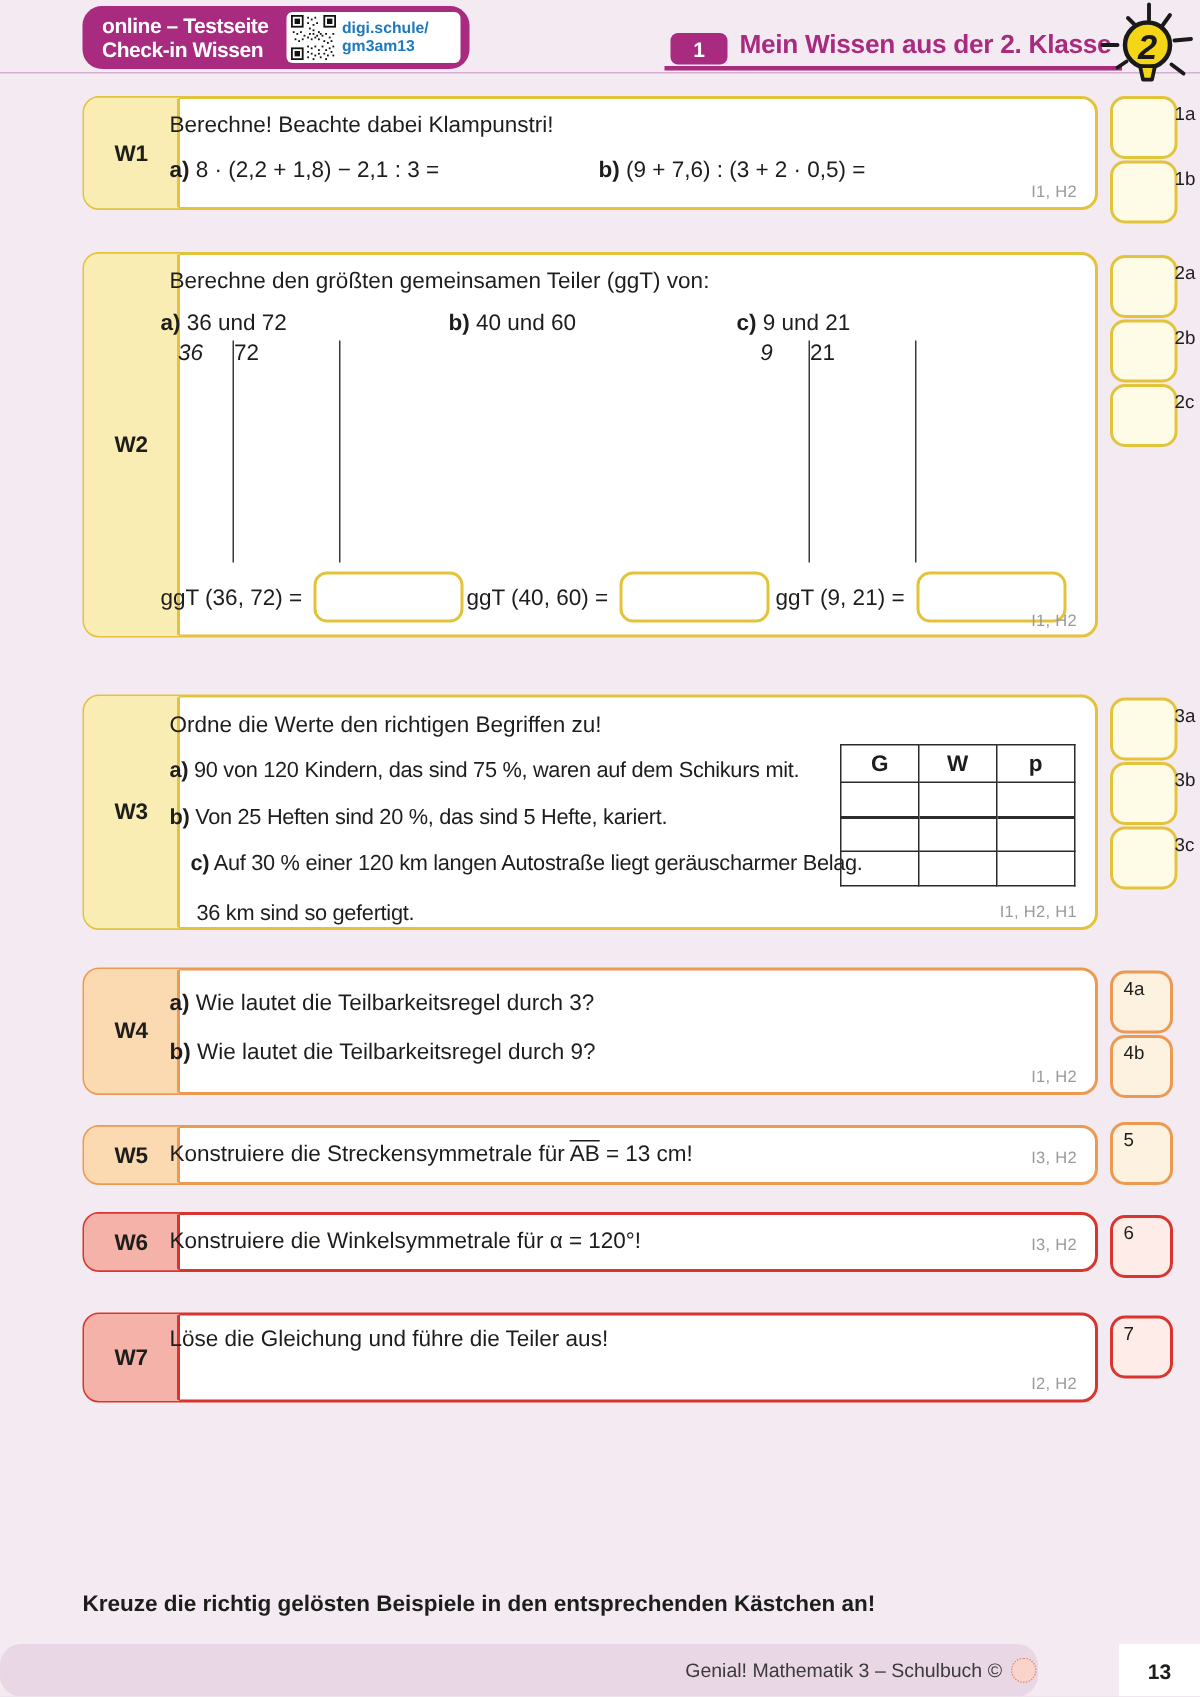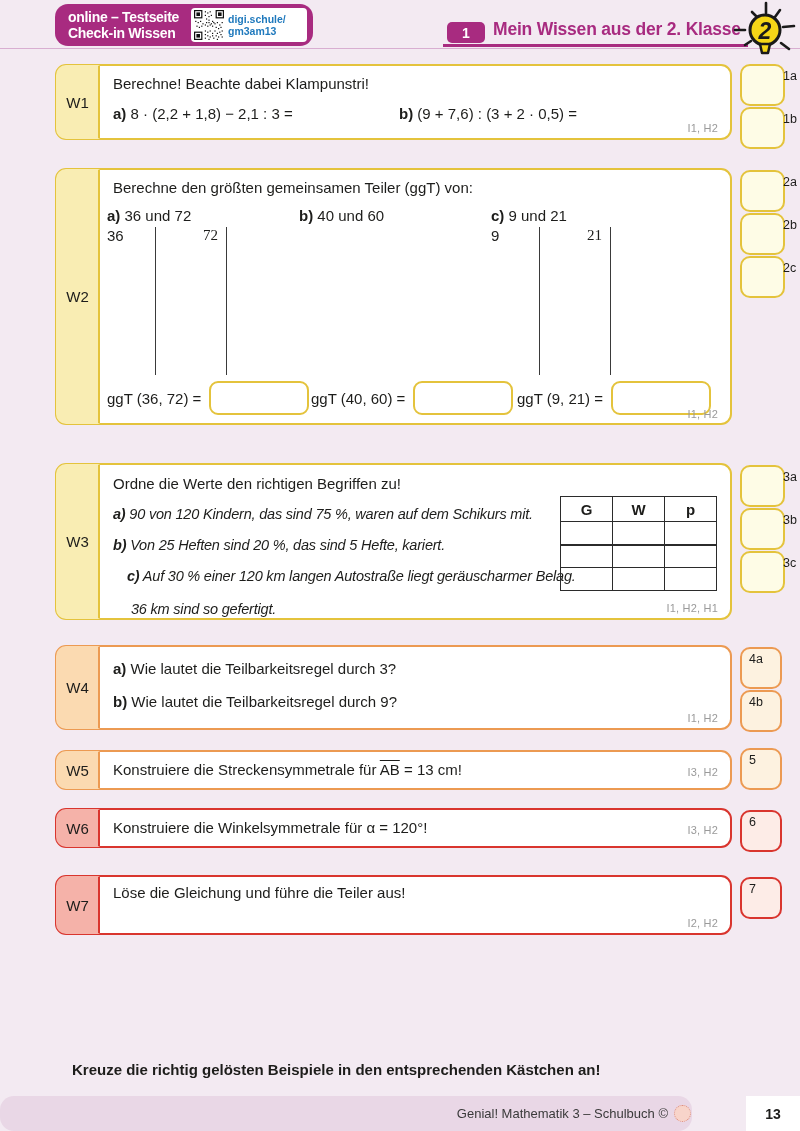--- a/index.html
+++ b/index.html
@@ -40,24 +40,24 @@
 
   
   .exbox {
     position:absolute; left:55px; width:677px; background:#fff;
     border:2px solid; border-radius:11px;
   }
   .exbox.yellow { border-color:#e4c33c; }
   .exbox.orange { border-color:#ec9a52; }
   .exbox.red    { border-color:#d9352e; }
   .exlabel {
-    position:absolute; left:-1px; top:-1px; bottom:-1px; width:44px;
+    position:absolute; left:-1px; top:-1px; bottom:-1px; width:64px;
     border:1px solid transparent; border-right:2px solid; border-radius:10px 0 0 10px;
     display:flex; align-items:center; justify-content:center;
-    font-weight:normal; font-size:15px; color:#1d1d1b;
+    font-weight:bold; font-size:15px; color:#1d1d1b;
   }
   .yellow .exlabel { background:#f9edb3; border-right-color:#e4c33c; }
   .orange .exlabel { background:#fbdab1; border-right-color:#ec9a52; }
   .red    .exlabel { background:#f5b2a9; border-right-color:#d9352e; }
   .excontent { position:absolute; left:42px; top:0; right:0; bottom:0; font-size:15px; }
   .excode { position:absolute; right:12px; bottom:4px; font-size:11px; color:#9a9a9a; letter-spacing:0.2px; }
 
   
   .tab {
     position:absolute; left:740px; width:42px; height:42px;
@@ -71,32 +71,32 @@
   
   .w1-instruction { position:absolute; left:14px; top:9px; }
   .w1-a { position:absolute; left:14px; top:39px; }
   .w1-b { position:absolute; left:300px; top:39px; }
 
   
   .w2-instruction { position:absolute; left:14px; top:9px; }
   .w2part { position:absolute; top:37px; }
   .w2head { margin-bottom:3px; }
   .pfrow { display:flex; align-items:flex-start; }
-  .pfnum  { display:inline-block; width:48px; text-align:left; padding-right:8px; }
-  .pfnum2 { display:inline-block; width:70px; text-align:right; padding-right:8px;font-family:Liberation Serif, serif; }
+  .pfnum  { display:inline-block; width:48px; text-align:center; padding-right:8px;font-style:italic; }
+  .pfnum2 { display:inline-block; width:70px; padding-right:8px; }
   .pfline { width:0; border-left:1.5px solid #3a3a3a; height:148px; }
   .w2res { position:absolute; top:211px; display:flex; align-items:center; }
   .ansbox {
     width:100px; height:34px; border:2px solid #e4c33c; border-radius:9px;
     background:#fff; margin-left:8px;
   }
 
   
   .w3-instruction { position:absolute; left:14px; top:10px; }
-  .w3line { position:absolute; left:14px; font-size:14.5px; letter-spacing:-0.2px; white-space:nowrap;font-style:italic; }
+  .w3line { position:absolute; left:14px; font-size:14.5px; letter-spacing:-0.2px; white-space:nowrap; }
   .w3-a  { top:41px; }
   .w3-b  { top:72px; }
   .w3-c1 { top:103px;margin-left:14px; }
   .w3-c2 { top:136px; left:32px; }
   .w3table { position:absolute; right:13px; top:31px; border-collapse:collapse; }
   .w3table th, .w3table td { border:1px solid #2b2b2b; width:52px; }
   .w3table th { height:25px; font-size:15px; font-weight:bold; text-align:center; border-bottom-width:1.5px; }
   .w3table td { height:23px; }
   .w3table tr.thick td { border-bottom-width:2px; }
 
@@ -107,21 +107,21 @@
   
   .oneline { position:absolute; left:14px; top:0; line-height:36px; }
   .seg { text-decoration:overline; }
   .mid-code { bottom:10px; }
 
   
   .w7-l1 { position:absolute; left:14px; top:7px; }
   .w7-l2 { position:absolute; left:14px; top:29px; }
 
   
-  .bottom-instruction { position:absolute; left:55px; top:1061px; font-weight:bold; font-size:15px;margin-left:17px; }
+  .bottom-instruction { position:absolute; left:55px; top:1061px; font-weight:bold; font-size:15px; }
   .footer-bar {
     position:absolute; left:0; top:1096px; width:692px; height:35px;
     background:#e9d7e6; display:flex; align-items:center; justify-content:flex-end;
     padding-right:1px; gap:6px;border-radius:14px;
   }
   .footer-credit { font-size:13px; color:#3a3a3a; }
   .pub-logo {
     width:17px; height:17px; border-radius:50%;
     background:#f8d4ca; border:1.5px dotted #dd8d7e; display:inline-block;
   }

